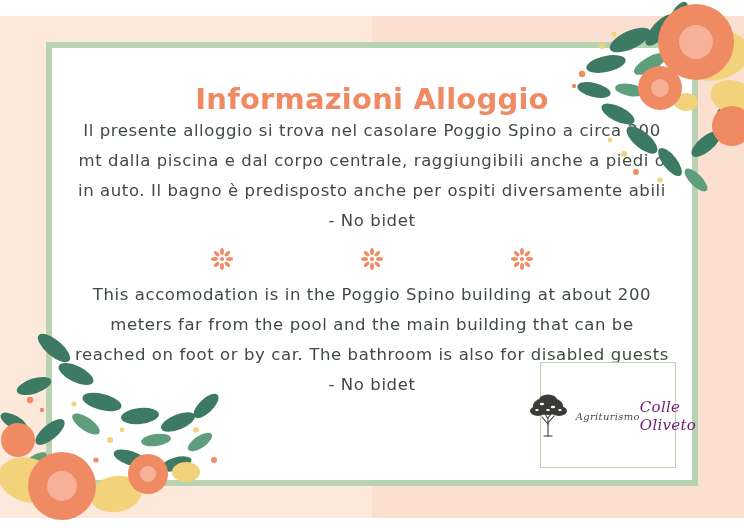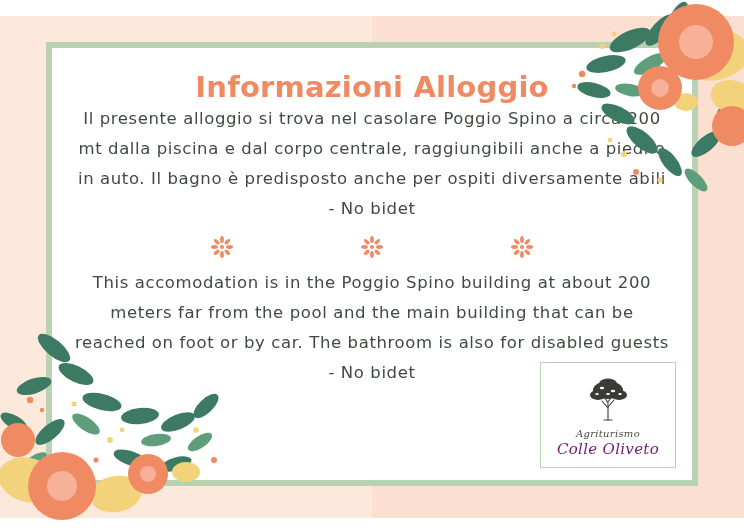--- a/index.html
+++ b/index.html
@@ -52,21 +52,21 @@
     left: 46px;
     top: 42px;
     width: 652px;
     height: 444px;
     background: #ffffff;
     border: 6px solid #b9d2b1;
     box-sizing: border-box;
   }
   .panel-inner {
     position: absolute;
-    left: 0; top: 4px;
+    left: 0; top: 16px;
     width: 100%; height: 100%;
     display: flex;
     flex-direction: column;
     align-items: center;
     justify-content: flex-start;
     padding-top: 18px;
     box-sizing: border-box;
   }
 
   h1.title {
@@ -112,21 +112,20 @@
   .logo-box {
     position: absolute;
     right: 16px;
     bottom: 12px;
     width: 136px;
     height: 106px;
     background: #ffffff;
     border: 1.5px solid #b9d2b1;
     box-sizing: border-box;
     display: flex;
-    flex-direction: column;
     align-items: center;
     justify-content: center;
   }
   .logo-tree { margin-top: 2px; }
   .logo-line1 {
     font-family: "DejaVu Serif", serif;
     font-style: italic;
     font-size: 10px;
     color: #4a4a44;
     margin-top: 2px;

